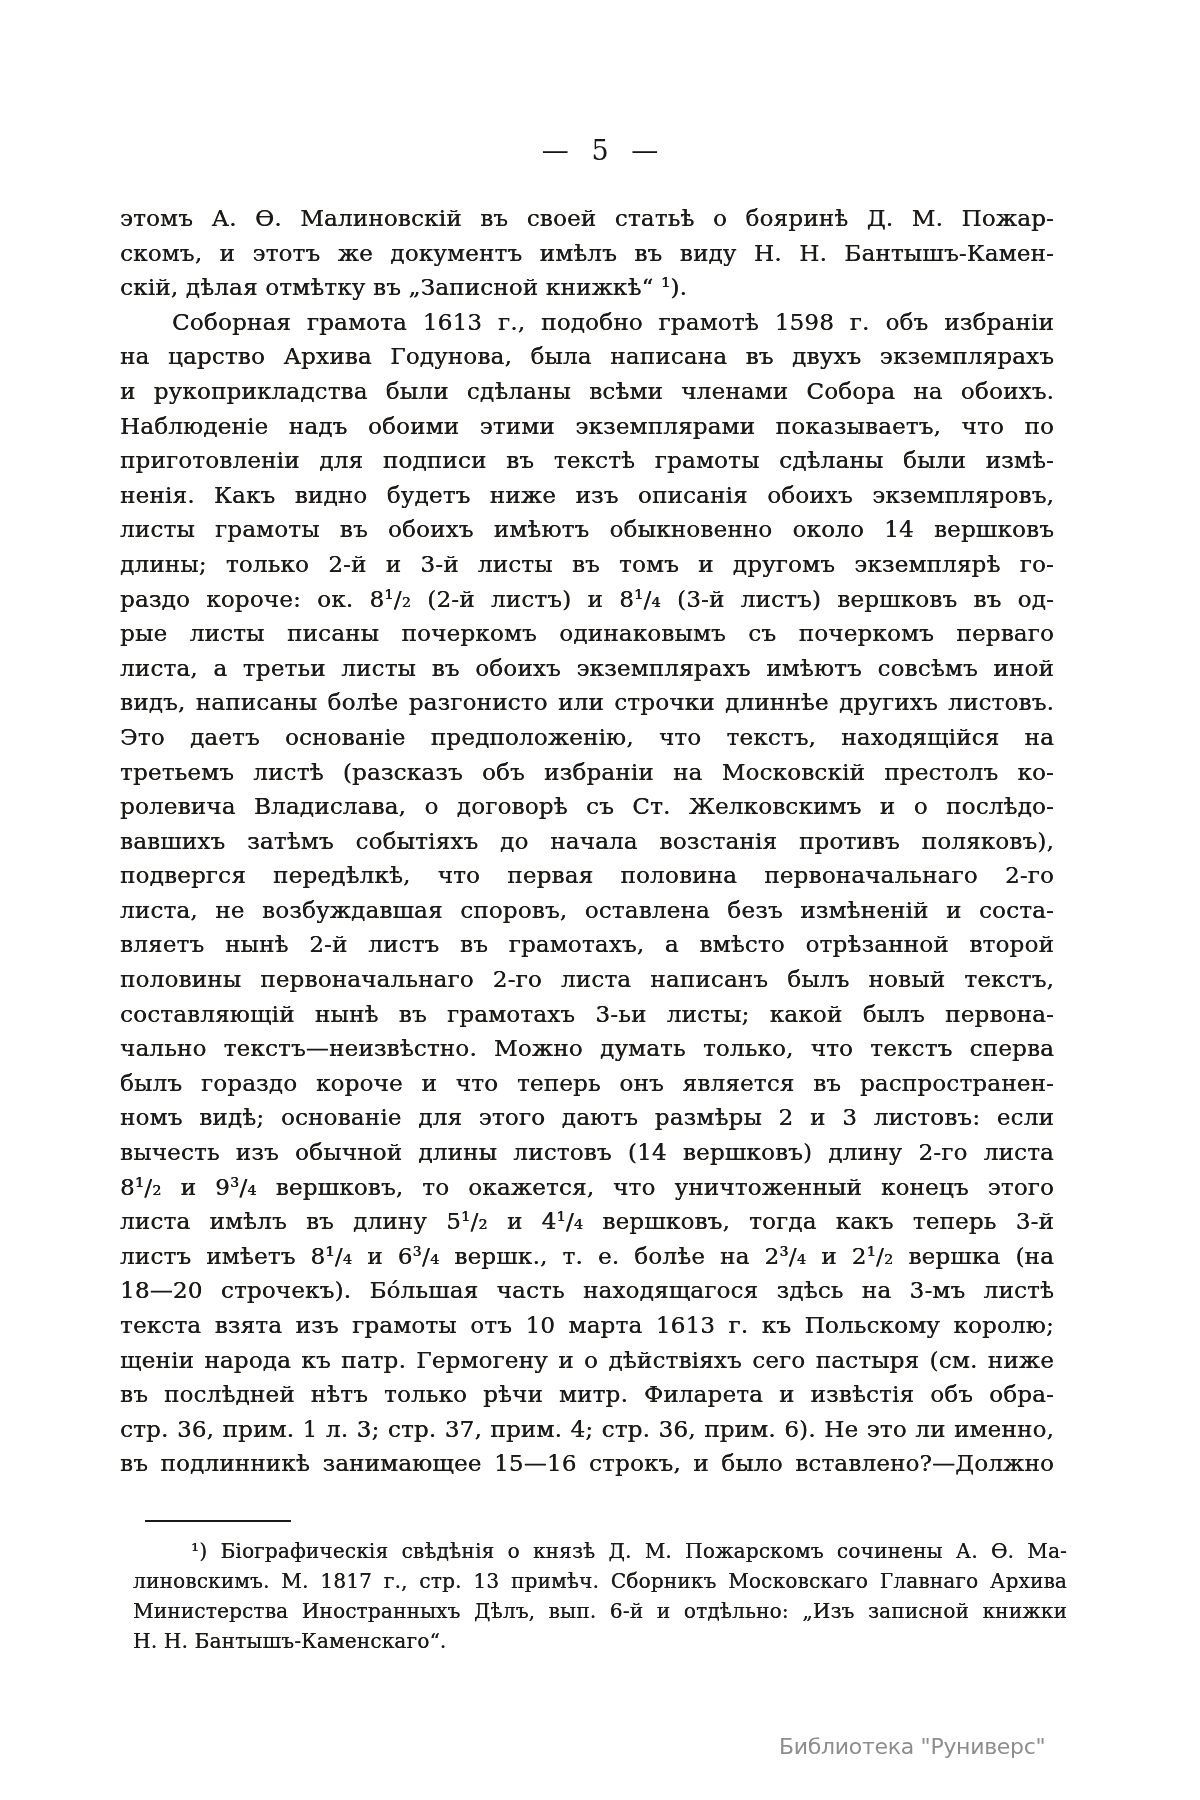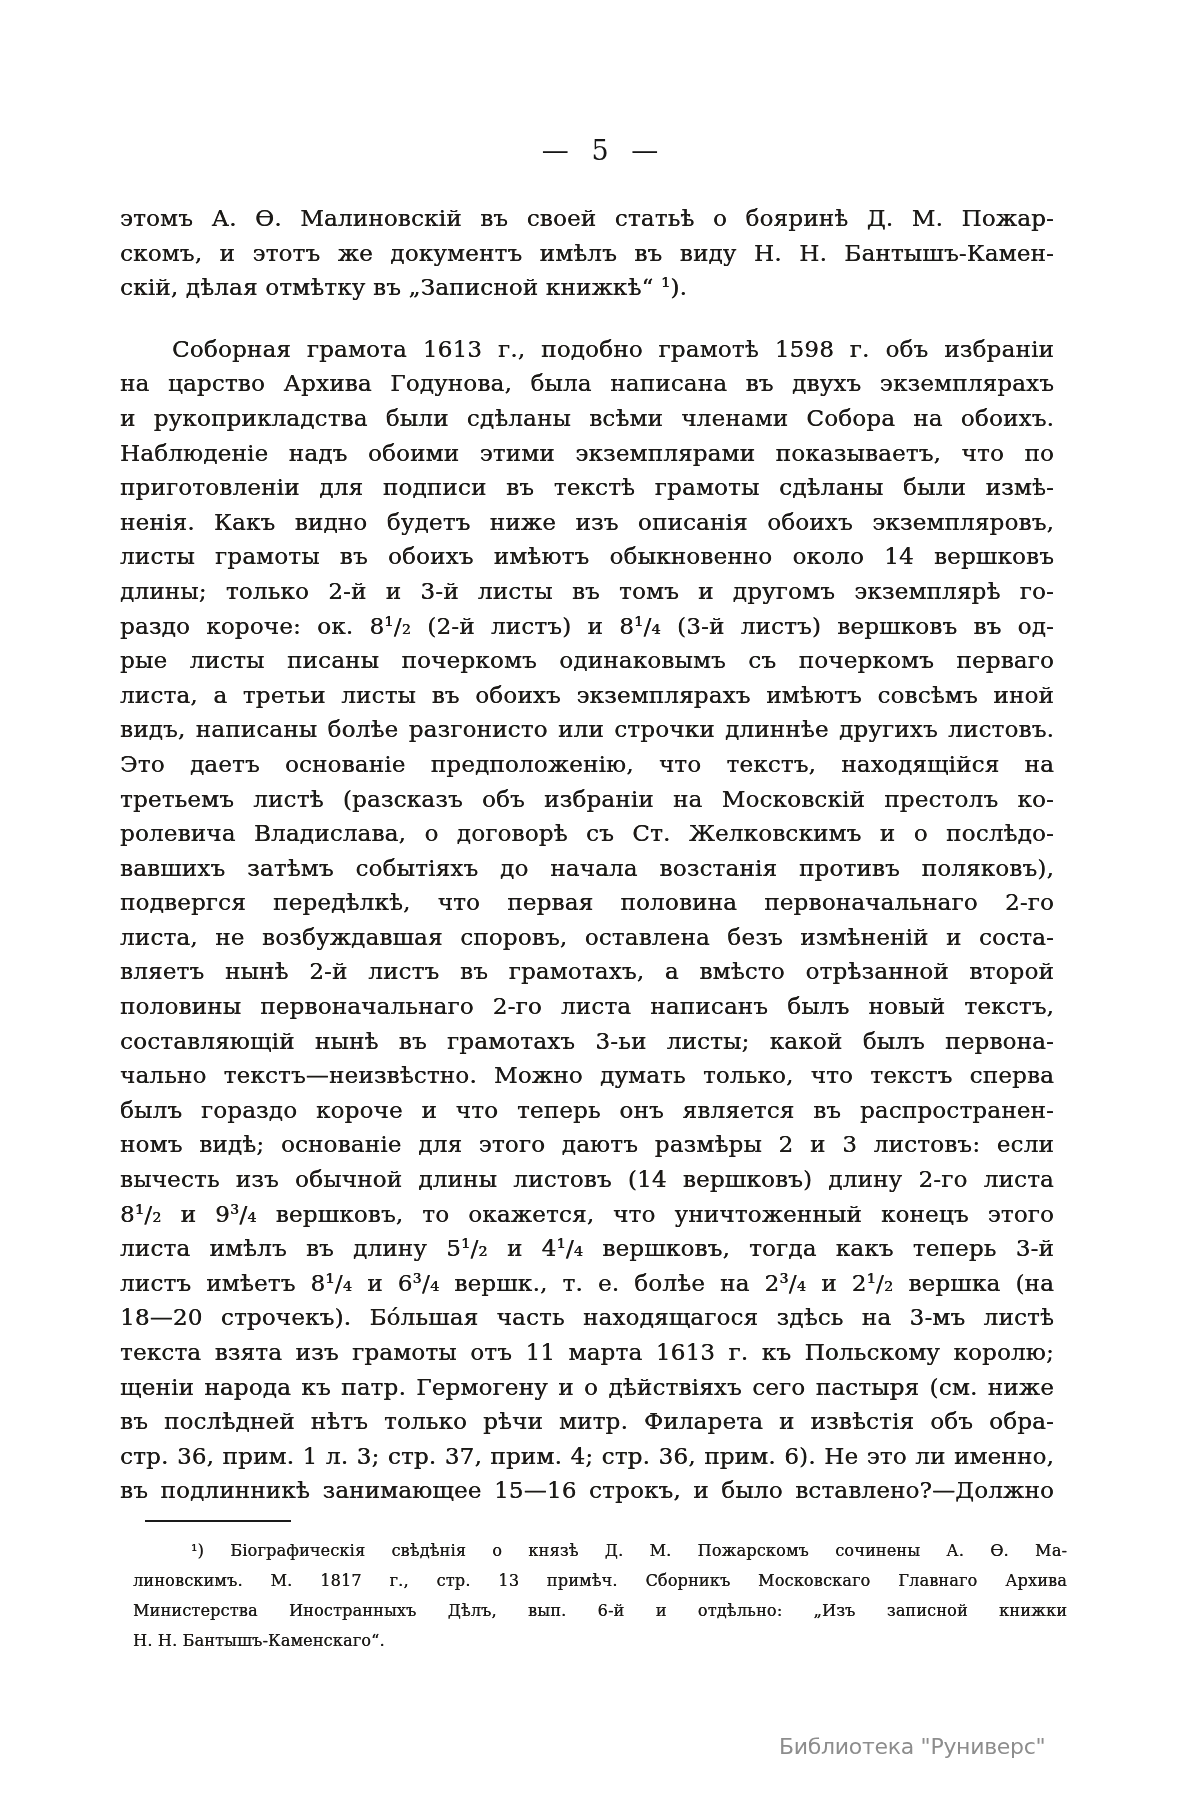--- a/index.html
+++ b/index.html
@@ -22,31 +22,31 @@
     position:absolute; left:120px; top:201px; width:934px;
   }
   .line {
     font-size:23px;
     height:34.6px; line-height:34.6px;
     text-align:justify;
     text-align-last:justify;
     letter-spacing:0.2px;
     text-shadow:0.3px 0 0 currentColor;
   }
-  .line.indent { text-indent:52px;margin-top:27px; }
+  .line.indent { text-indent:52px; }
   .line.end { text-align-last:left; }
   .rule {
     position:absolute; left:145px; top:1520px;
     width:146px; height:2px; background:#1a1a1a;
   }
   .footnote {
     position:absolute; left:133px; top:1536px; width:934px;
   }
   .fline {
-    font-size:16px;
+    font-size:20px;
     height:30px; line-height:30px;
     text-align:justify;
     text-align-last:justify;
     letter-spacing:0.2px;
     text-shadow:0.25px 0 0 currentColor;
   }
   .fline.indent { text-indent:58px; }
   .fline.end { text-align-last:left; }
   .watermark {
     position:absolute; left:779px; top:1732px;
@@ -87,21 +87,21 @@
       <div class="line">половины первоначальнаго 2-го листа написанъ былъ новый текстъ,</div>
       <div class="line">составляющій нынѣ въ грамотахъ 3-ьи листы; какой былъ первона-</div>
       <div class="line">чально текстъ—неизвѣстно. Можно думать только, что текстъ сперва</div>
       <div class="line">былъ гораздо короче и что теперь онъ является въ распространен-</div>
       <div class="line">номъ видѣ; основаніе для этого даютъ размѣры 2 и 3 листовъ: если</div>
       <div class="line">вычесть изъ обычной длины листовъ (14 вершковъ) длину 2-го листа</div>
       <div class="line">8¹/₂ и 9³/₄ вершковъ, то окажется, что уничтоженный конецъ этого</div>
       <div class="line">листа имѣлъ въ длину 5¹/₂ и 4¹/₄ вершковъ, тогда какъ теперь 3-й</div>
       <div class="line">листъ имѣетъ 8¹/₄ и 6³/₄ вершк., т. е. болѣе на 2³/₄ и 2¹/₂ вершка (на</div>
       <div class="line">18—20 строчекъ). Бо́льшая часть находящагося здѣсь на 3-мъ листѣ</div>
-      <div class="line">текста взята изъ грамоты отъ 11 марта 1613 г. къ Польскому королю;</div>
+      <div class="line">текста взята изъ грамоты отъ 10 марта 1613 г. къ Польскому королю;</div>
       <div class="line">щеніи народа къ патр. Гермогену и о дѣйствіяхъ сего пастыря (см. ниже</div>
       <div class="line">въ послѣдней нѣтъ только рѣчи митр. Филарета и извѣстія объ обра-</div>
       <div class="line">стр. 36, прим. 1 л. 3; стр. 37, прим. 4; стр. 36, прим. 6). Не это ли именно,</div>
       <div class="line">въ подлинникѣ занимающее 15—16 строкъ, и было вставлено?—Должно</div>
     </div>
   <div class="rule"></div>
   <div class="footnote">
       <div class="fline indent">¹) Біографическія свѣдѣнія о князѣ Д. М. Пожарскомъ сочинены А. Ѳ. Ма-</div>
       <div class="fline">линовскимъ. М. 1817 г., стр. 13 примѣч. Сборникъ Московскаго Главнаго Архива</div>
       <div class="fline">Министерства Иностранныхъ Дѣлъ, вып. 6-й и отдѣльно: „Изъ записной книжки</div>

